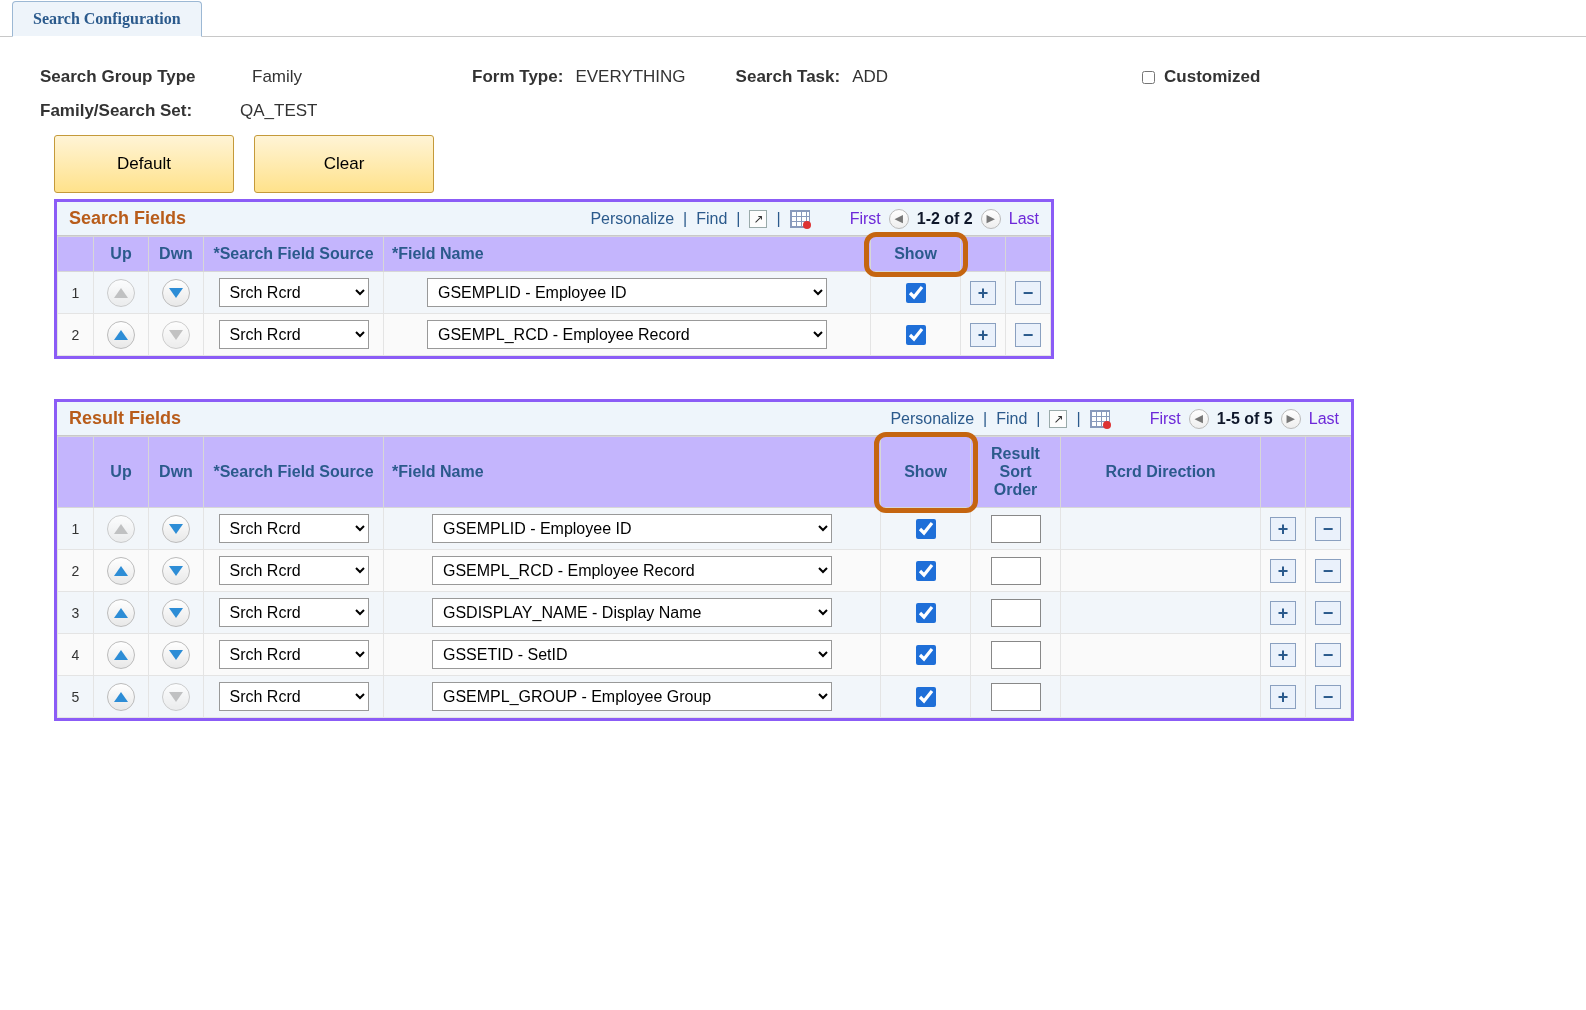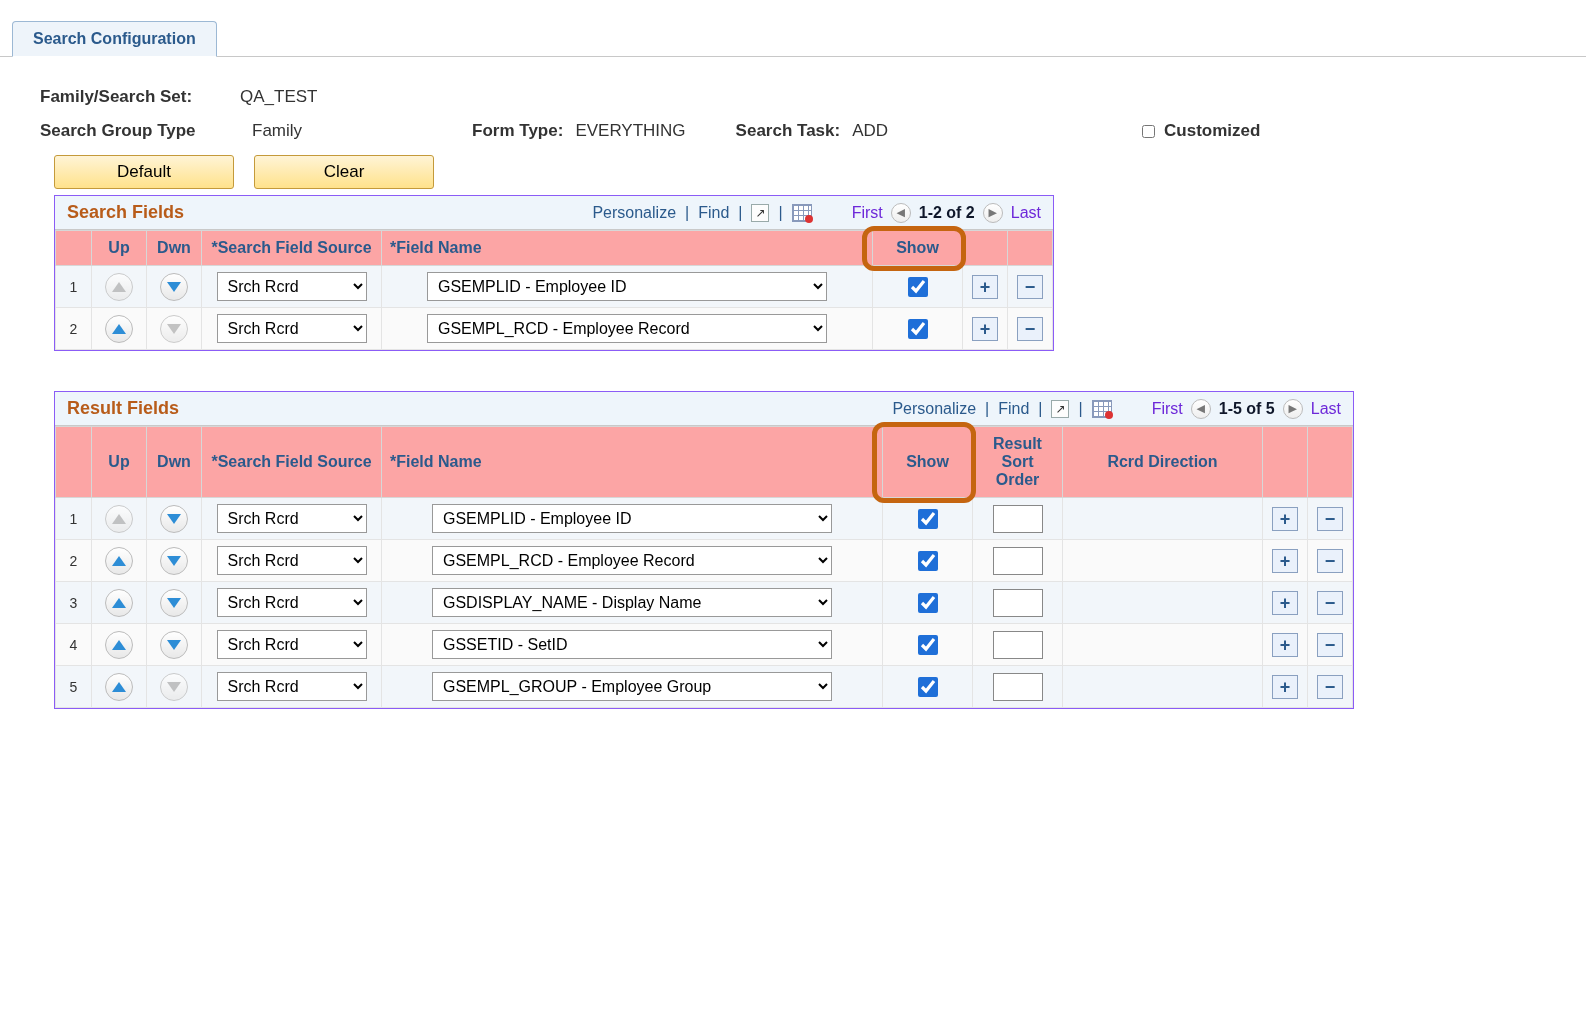--- a/index.html
+++ b/index.html
@@ -6,24 +6,25 @@
   body {
     margin: 0;
     padding: 0;
     font-family: Arial, Helvetica, sans-serif;
     font-size: 14px;
     color: #333;
     background: #fff;
     width: 1586px;
   }
   .tab-bar {
-    padding: 20px 0 0 12px;
+    padding: 0 0 0 12px;
     border-bottom: 1px solid #c8c8c8;
     background: #fff;
     display: flex;
+    font-family: Liberation Serif, serif;
   }
   .tab {
     border: 1px solid #9cb8d4;
     border-bottom: 1px solid #fff;
     background: #eef4fa;
     color: #2b5a8c;
     font-weight: bold;
     padding: 8px 20px;
     border-radius: 4px 4px 0 0;
     position: relative;
@@ -43,28 +44,28 @@
   .info-label { font-weight: bold; width: 200px; }
   .info-value { font-weight: normal; }
   .info-row .seg { display: inline-flex; align-items: center; margin-right: 40px; }
   .seg .info-label { width: auto; margin-right: 12px; }
   .chk-wrap { display: inline-flex; align-items: center; gap: 6px; }
   .btn-row { display: flex; gap: 20px; padding-left: 14px; margin: 10px 0 6px 0; }
   .btn {
     background: linear-gradient(#fff4d6, #ffe28b);
     border: 1px solid #c49a3a;
     border-radius: 3px;
-    padding: 6px 0;
+    padding: 18px 0;
     width: 180px;
     text-align: center;
     font-size: 17px;
     cursor: pointer;
   }
   .grid {
-    border: 1px solid #8b5cf6;
+    border: 3px solid #8b5cf6;
     background: #fff;
     margin-top: 0;
   }
   .grid-header {
     background: #eef5fb;
     border-bottom: 1px solid #c9c9c9;
     padding: 6px 12px;
     display: flex;
     align-items: center;
     font-size: 16px;
@@ -96,21 +97,21 @@
       linear-gradient(#8899bb 1px, transparent 1px),
       linear-gradient(90deg,#8899bb 1px, transparent 1px);
     background-size: 5px 5px;
   }
   .icon-grid .red-dot { position:absolute; bottom:-2px; right:-2px; width:8px; height:8px; background:#d33; border-radius:50%; }
   table.data {
     border-collapse: collapse;
     width: 100%;
   }
   table.data th {
-    background: #fca5a5;
+    background: #c4b5fd;
     color: #2b5a8c;
     font-weight: bold;
     border: 1px solid #d7d7d7;
     padding: 8px 8px;
     font-size: 16px;
     vertical-align: middle;
     position: relative;
   }
   table.data td {
     border: 1px solid #e4e4e4;
@@ -170,43 +171,43 @@
 </head>
 <body>
 
 <div class="tab-bar">
   <div class="tab">
     <span>Search Configuration</span>
   </div>
 </div>
 
 <div class="content">
-
-  <div class="info-row">
-    <span class="info-label">Family/Search Set:</span>
-    <span class="info-value">QA_TEST</span>
-  </div>
 
   <div class="info-row row2">
     <span class="seg">
       <span class="info-label" style="width:200px">Search Group Type</span>
       <span class="info-value">Family</span>
     </span>
     <span class="seg" style="margin-left:120px">
       <span class="info-label">Form Type:</span>
       <span class="info-value">EVERYTHING</span>
     </span>
     <span class="seg">
       <span class="info-label">Search Task:</span>
       <span class="info-value">ADD</span>
     </span>
     <span class="chk-wrap right-seg">
       <input type="checkbox" style="">
       <span class="info-label" style="width:auto">Customized</span>
     </span>
+  </div>
+
+  <div class="info-row">
+    <span class="info-label">Family/Search Set:</span>
+    <span class="info-value">QA_TEST</span>
   </div>
 
   <div class="btn-row">
     <button class="btn"><span>Default</span></button>
     <button class="btn"><span>Clear</span></button>
   </div>
 
   <div class="grid search-grid">
     <div class="grid-header">
       <span class="grid-title">Search Fields</span>

